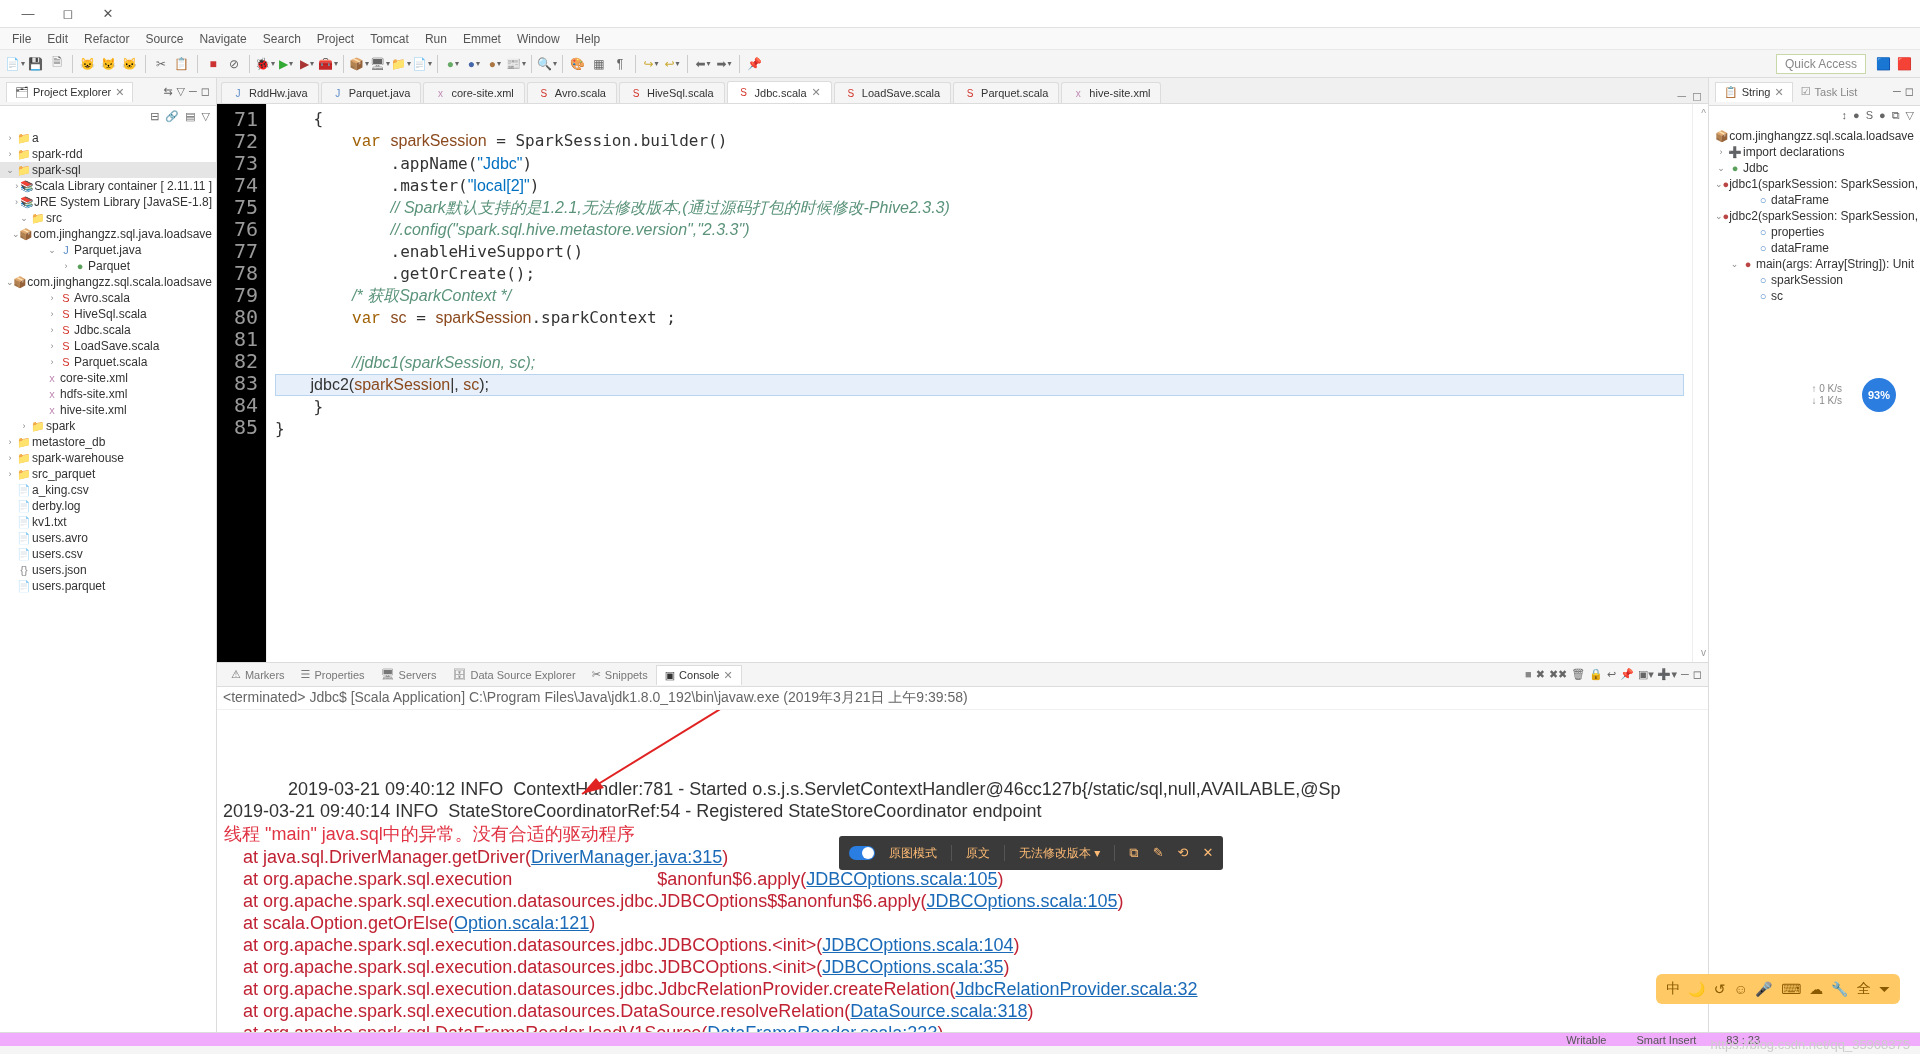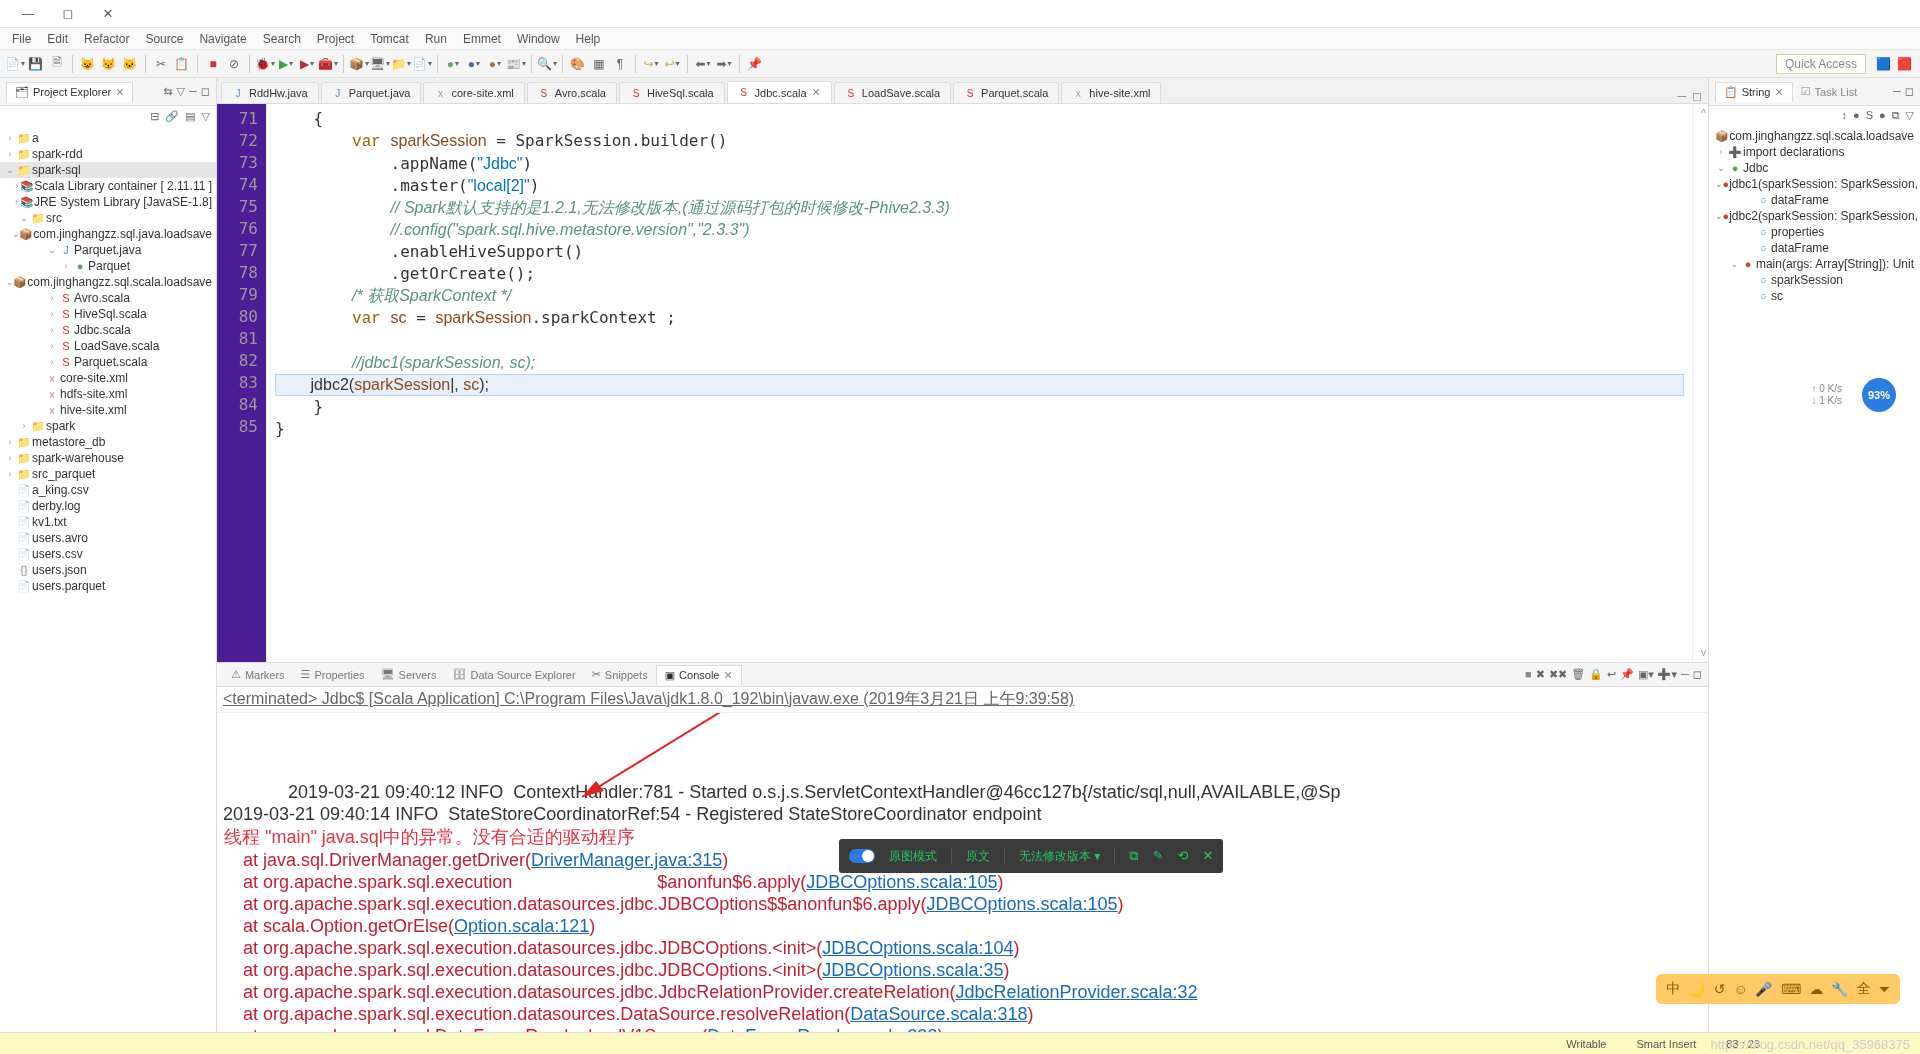--- a/index.html
+++ b/index.html
@@ -47,71 +47,71 @@
 
 .editor-tabs { height: 26px; background: #f0f0f0; border-bottom: 1px solid #dcdcdc; display: flex; align-items: flex-end; padding-left: 4px; overflow: hidden; }
 .editor-tab { padding: 4px 10px; border: 1px solid #dcdcdc; border-bottom: none; background: #f5f5f5; margin-right: 2px; display: flex; align-items: center; gap: 5px; font-size: 11px; border-radius: 3px 3px 0 0; }
 .editor-tab.active { background: #fff; }
 .editor-tab .file-icon { width: 12px; height: 12px; display: inline-flex; align-items: center; justify-content: center; font-size: 10px; }
 .editor-tab .close-x { color: #888; font-size: 11px; }
 .editor-tabs .tb-trail { margin-left: auto; padding: 0 6px; color: #888; display: flex; gap: 6px; }
 
 
 .editor-area { flex: 1; display: flex; min-height: 0; background: #fff; position: relative; overflow: hidden; }
-.gutter { width: 50px; background: #4c1d95; border-right: 1px solid #eee; text-align: right; padding: 4px 8px 4px 0; font-family: Consolas, monospace; font-size: 16px; color: #9a9a9a; line-height: 22px; }
+.gutter { width: 50px; background: #000000; border-right: 1px solid #eee; text-align: right; padding: 4px 8px 4px 0; font-family: Consolas, monospace; font-size: 20px; color: #9a9a9a; line-height: 22px; }
 .code { flex: 1; padding: 4px 8px; font-family: Consolas, monospace; font-size: 16px; line-height: 22px; white-space: pre; overflow: hidden; color: #333; }
 .code .kw { color: #a16207; font-family: Liberation Mono, monospace; }
 .code .str { color: #0070c1; }
 .code .cm { color: #5a937a; font-style: italic; }
 .code .param { color: #8b4a1e; }
 .cursor-line { background: #e7f0fa; display: inline-block; min-width: 100%; box-shadow: inset 0 0 0 1px #b8d4ef; }
 .ruler { width: 16px; background: #fff; border-left: 1px solid #eee; position: relative; }
 .ruler .mark { position: absolute; right: 2px; font-size: 10px; color: #999; }
 
 
 .bottom-panel { border-top: 1px solid #dcdcdc; background: #fff; height: 370px; display: flex; flex-direction: column; }
 .bottom-tabs { height: 24px; background: #f5f5f5; border-bottom: 1px solid #dcdcdc; display: flex; align-items: center; padding: 0 6px; font-size: 11px; }
 .bottom-tabs .btab { padding: 3px 8px; color: #777; display: flex; align-items: center; gap: 4px; }
 .bottom-tabs .btab.active { background: #fff; border: 1px solid #dcdcdc; border-bottom: none; color: #333; }
 .bottom-tabs .bt-tools { margin-left: auto; display: flex; gap: 4px; color: #666; }
 .bottom-tabs .bt-tools span { font-size: 11px; }
-.console-term { padding: 2px 6px; font-size: 16px; color: #666; border-bottom: 1px solid #f0f0f0; text-decoration: underline; }
+.console-term { padding: 2px 6px; font-size: 14px; color: #666; border-bottom: 1px solid #f0f0f0; }
 .console-body { flex: 1; font-family: Consolas, monospace; font-size: 18px; line-height: 22px; padding: 2px 6px; overflow: hidden; white-space: pre; position: relative; }
 .console-body .info { color: #333; }
 .console-body .err { color: #c02233; }
 .console-body .lnk { color: #1a6ab8; text-decoration: underline; }
 .highlight-box { background: #fff; display: inline-block; padding: 0 360px 0 0; border: 1px solid #fff; }
 .highlight-box .err2 { color: #e03344; }
 
 
 .red-arrow { position: absolute; left: 305px; top: -98px; pointer-events: none; z-index: 30; }
 
 
-.translate-bar { position: absolute; left: 622px; top: 126px; background: #3a3a3a; color: #22c55e; border-radius: 3px; padding: 6px 10px; display: flex; align-items: center; gap: 14px; font-size: 12px; z-index: 40; }
+.translate-bar { position: absolute; left: 622px; top: 126px; background: #3a3a3a; color: #fdba74; border-radius: 3px; padding: 6px 10px; display: flex; align-items: center; gap: 14px; font-size: 12px; z-index: 40; }
 .translate-bar .tb-switch { width: 26px; height: 14px; background: #2a7de1; border-radius: 7px; position: relative; }
 .translate-bar .tb-switch::after { content: ""; position: absolute; right: 1px; top: 1px; width: 12px; height: 12px; background: #fff; border-radius: 50%; }
 .translate-bar .tb-sep2 { width: 1px; height: 16px; background: #555; }
 .translate-bar .tb-ico { font-size: 13px; }
 
 
 .outline-body { flex: 1; overflow: auto; padding: 4px 2px; font-size: 12px; }
 .outline-body .tree-row { height: 16px; }
 .outline-body .method { color: #333; }
 
 
 .stats-badge { position: absolute; right: 24px; top: 300px; display: flex; align-items: center; gap: 20px; }
 .stats-badge .txt { font-size: 10px; color: #888; text-align: right; line-height: 12px; }
 .stats-badge .circle { width: 34px; height: 34px; border-radius: 50%; background: #2b7de0; color: #fff; display: flex; align-items: center; justify-content: center; font-size: 11px; font-weight: 600; }
 
 
 .float-bar { position: absolute; right: 20px; bottom: 50px; background: #FFCA66; border-radius: 6px; padding: 6px 10px; display: flex; gap: 8px; font-size: 14px; color: #8a5a00; }
 .float-bar span { display: inline-flex; align-items: center; }
 
 
-.statusbar { height: 22px; background: #fef9c3; border-top: 1px solid #dcdcdc; display: flex; align-items: center; padding: 0 10px; font-size: 11px; color: #555; }
+.statusbar { height: 14px; background: #f0abfc; border-top: 1px solid #dcdcdc; display: flex; align-items: center; padding: 0 10px; font-size: 11px; color: #555; }
 .statusbar .sb-r { margin-left: auto; display: flex; gap: 30px; }
 
 
 .watermark { position: absolute; right: 10px; bottom: 2px; color: #ccc; font-size: 13px; z-index: 50; }
 
 
 .fi-java { color: #5a8ac7; }
 .fi-xml { color: #c08bb5; }
 .fi-scala { color: #d2342a; }
 .fi-folder { color: #e0c077; }

